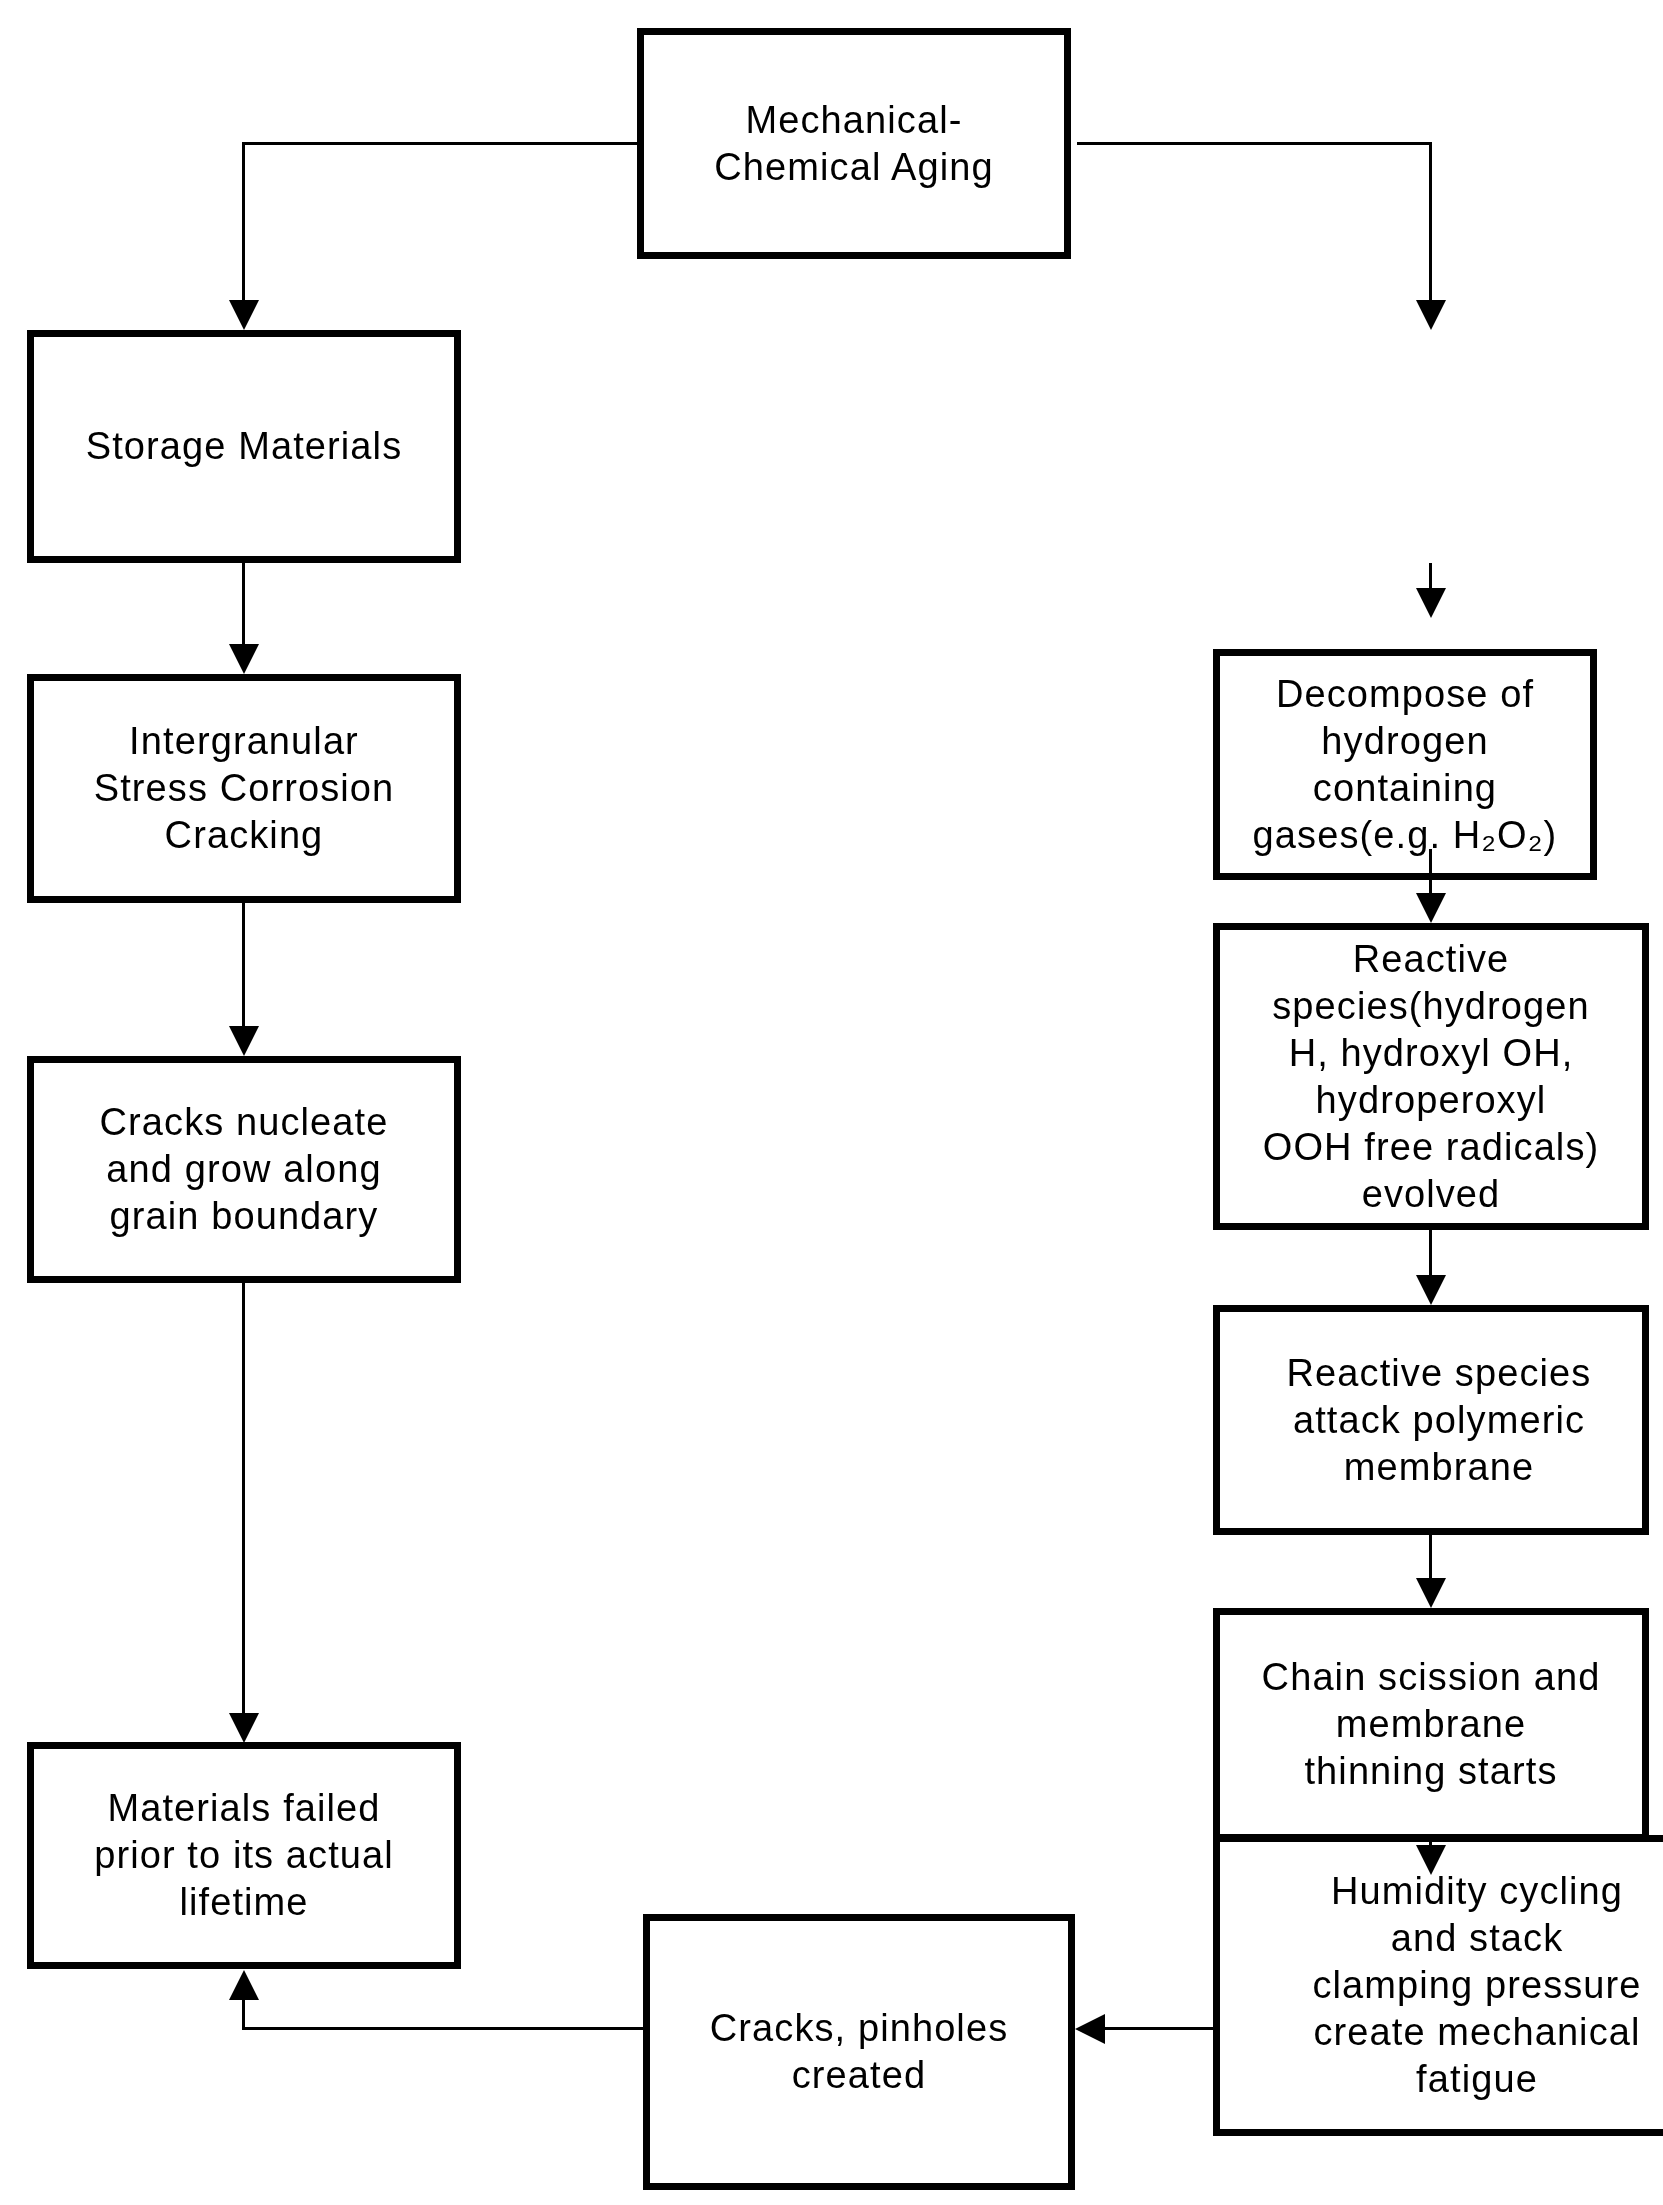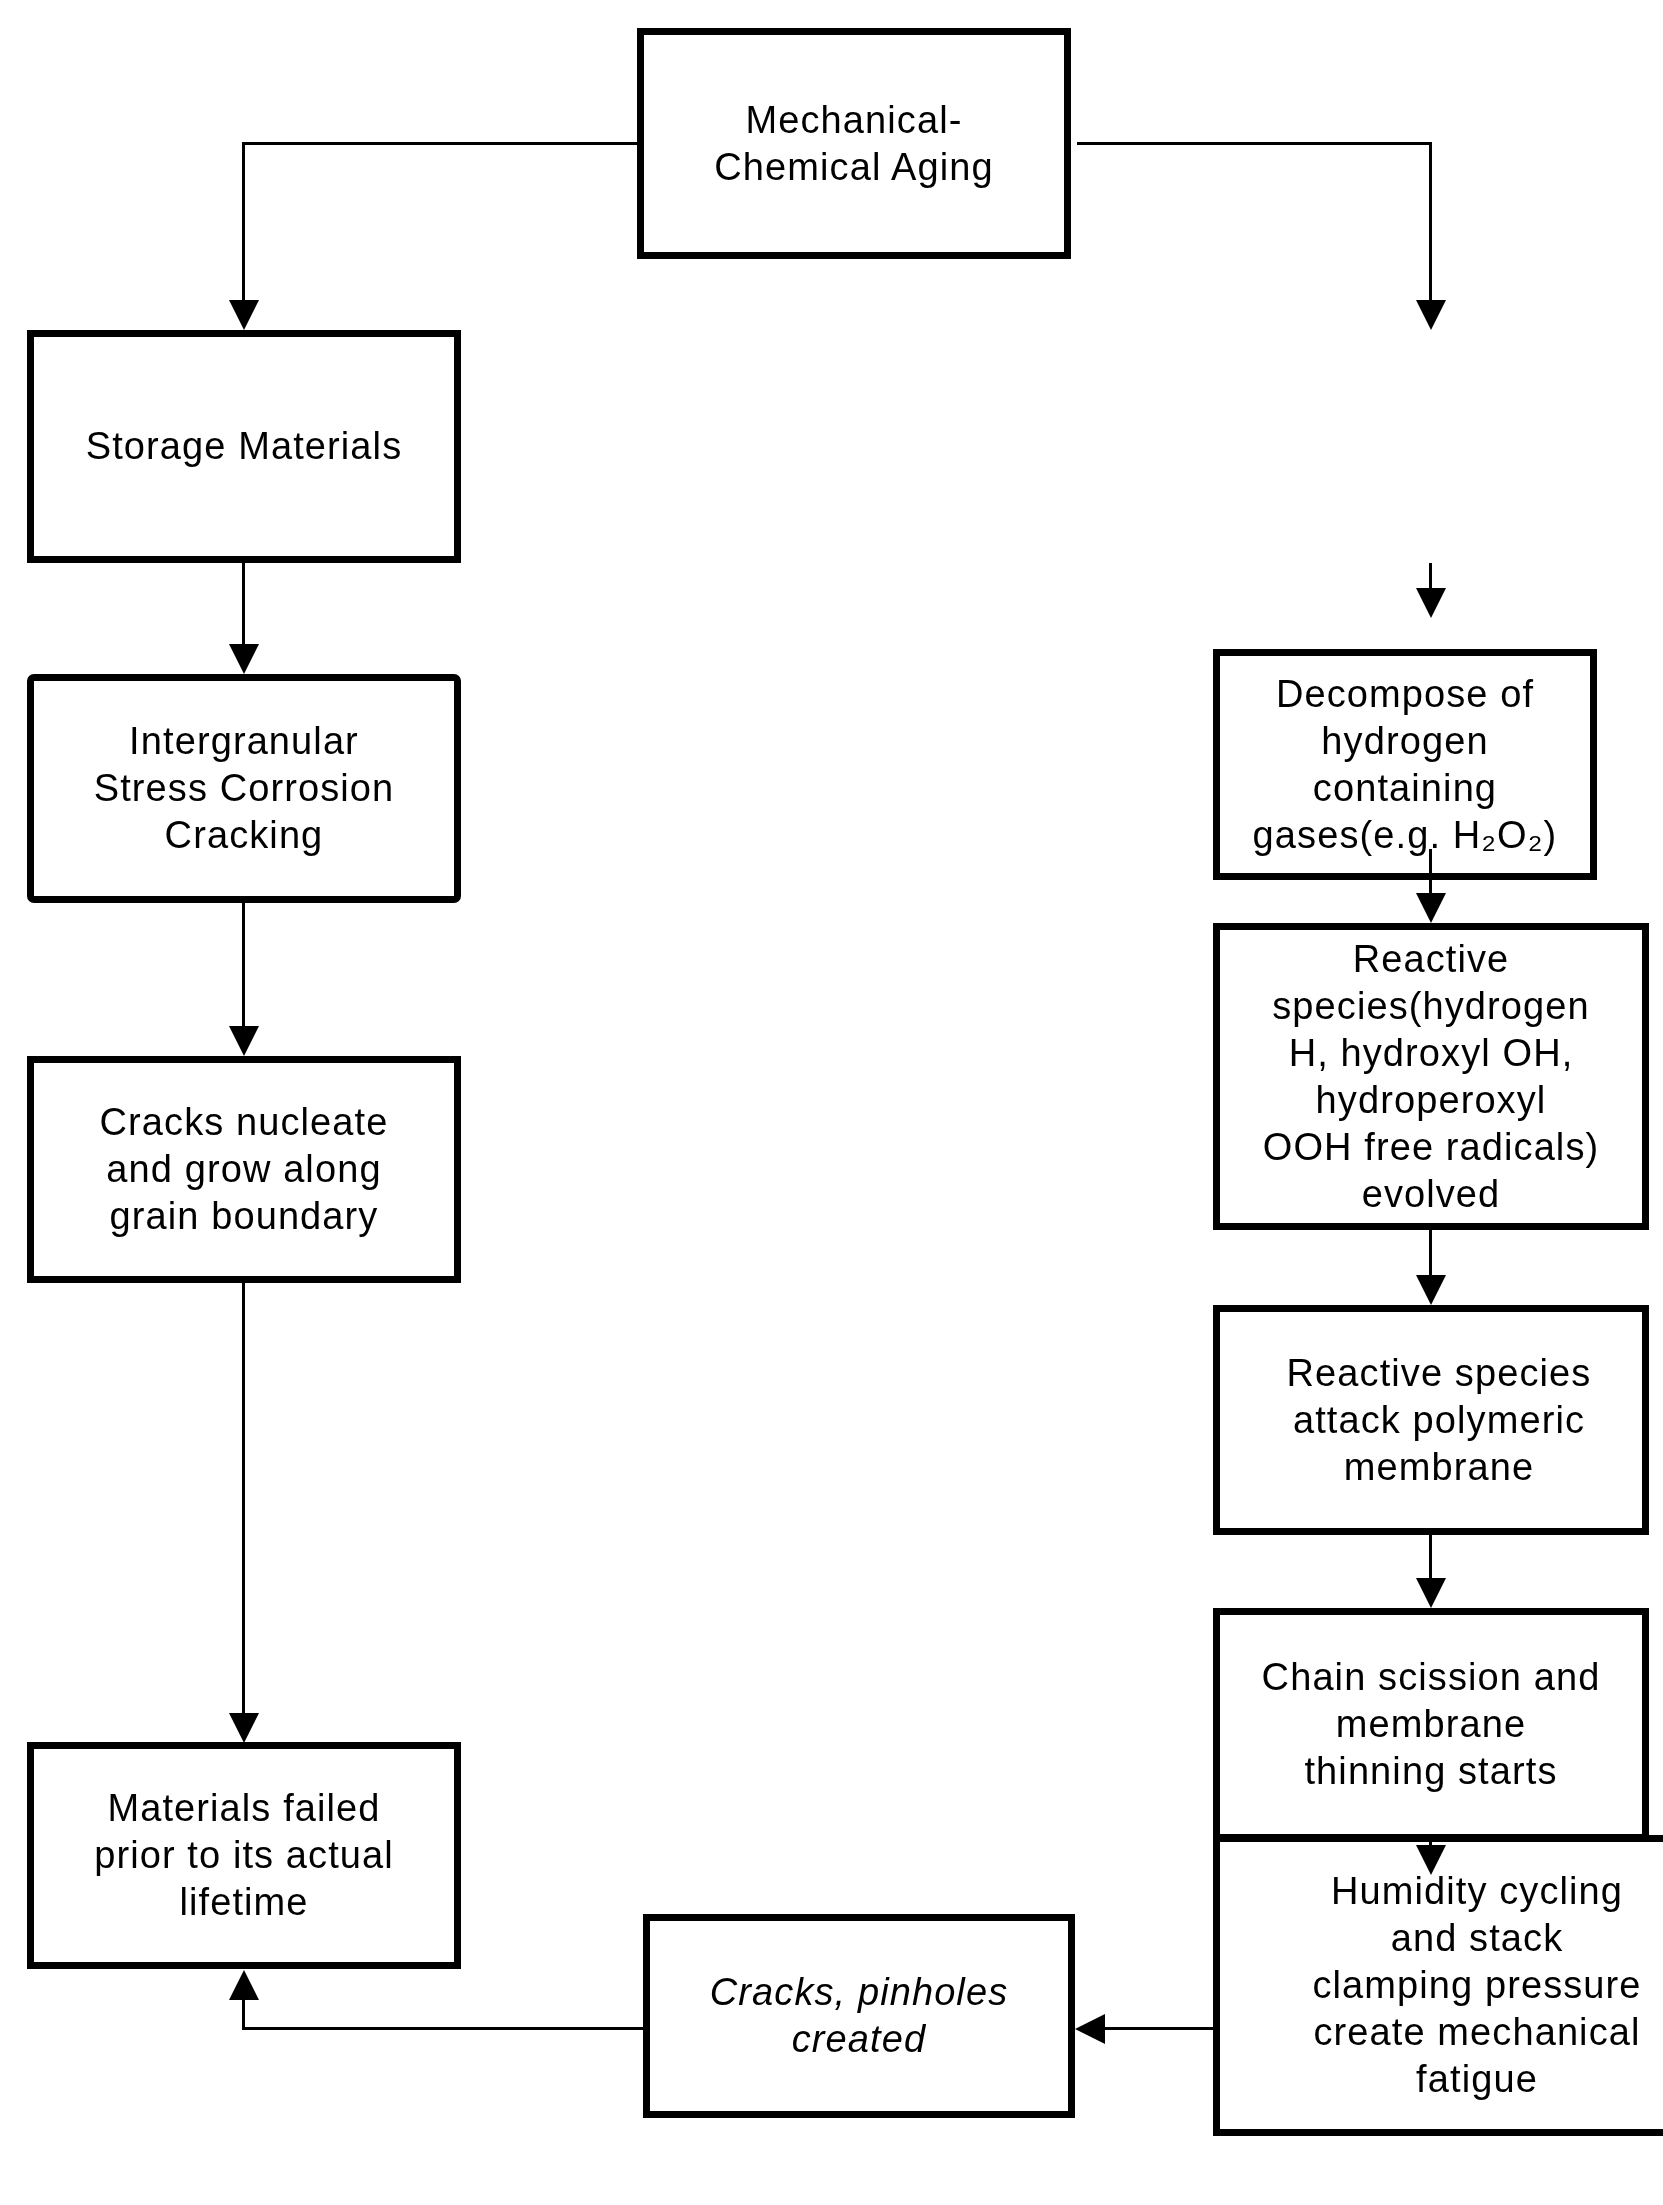--- a/index.html
+++ b/index.html
@@ -41,21 +41,21 @@
 
   <div class="box" style="left:637px; top:28px; width:434px; height:231px;">
     <div class="label">Mechanical-
 Chemical Aging</div>
   </div>
 
   <div class="box" style="left:27px; top:330px; width:434px; height:233px;">
     <div class="label">Storage Materials</div>
   </div>
 
-  <div class="box" style="left:27px; top:674px; width:434px; height:229px;border-radius:7px;">
+  <div class="box" style="left:27px; top:674px; width:434px; height:229px;">
     <div class="label">Intergranular
 Stress Corrosion
 Cracking</div>
   </div>
 
   <div class="box" style="left:27px; top:1056px; width:434px; height:227px;">
     <div class="label">Cracks nucleate
 and grow along
 grain boundary</div>
   </div>
@@ -96,21 +96,21 @@
   </div>
 
   <div class="box" style="left:1213px; top:1835px; width:528px; height:301px;">
     <div class="label">Humidity cycling
 and stack
 clamping pressure
 create mechanical
 fatigue</div>
   </div>
 
-  <div class="box" style="left:643px; top:1914px; width:432px; height:204px;font-style:italic;">
+  <div class="box" style="left:643px; top:1914px; width:432px; height:276px;">
     <div class="label">Cracks, pinholes
 created</div>
   </div>
 
   <div class="hline" style="left:242px; top:142px; width:401px;"></div>
   <div class="vline" style="left:242px; top:142px; height:160px;"></div>
   <div class="arrow down" style="left:229px; top:300px;"></div>
 
   <div class="hline" style="left:1077px; top:142px; width:355px;"></div>
   <div class="vline" style="left:1429px; top:142px; height:160px;"></div>

